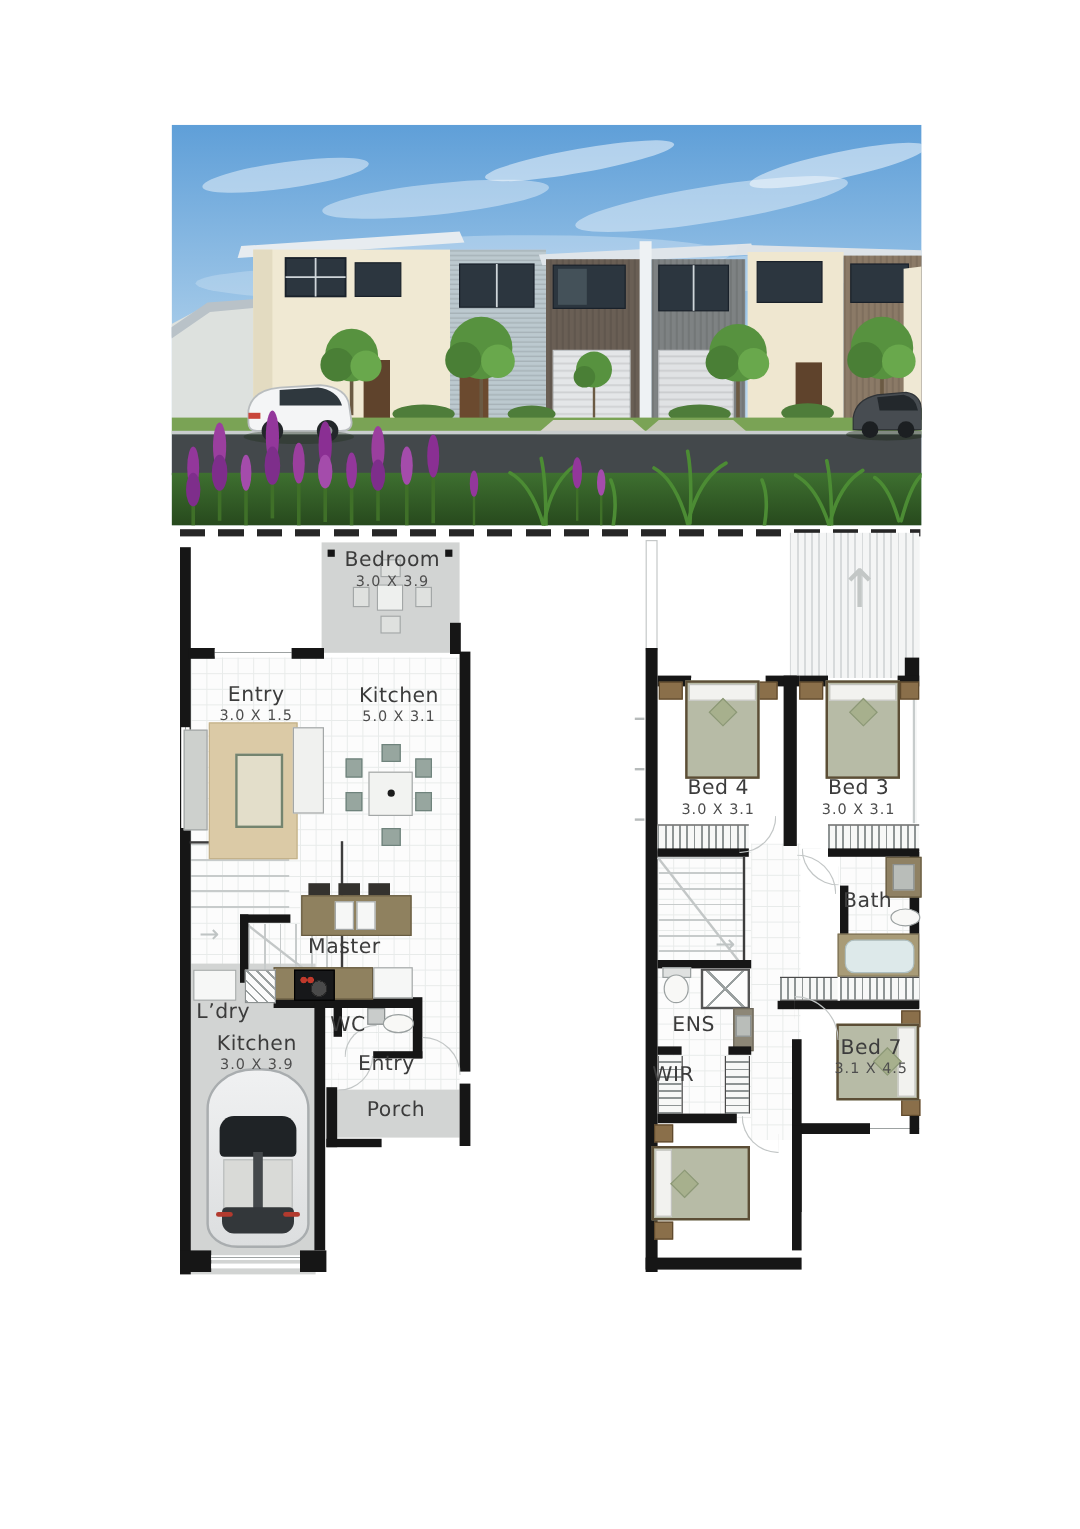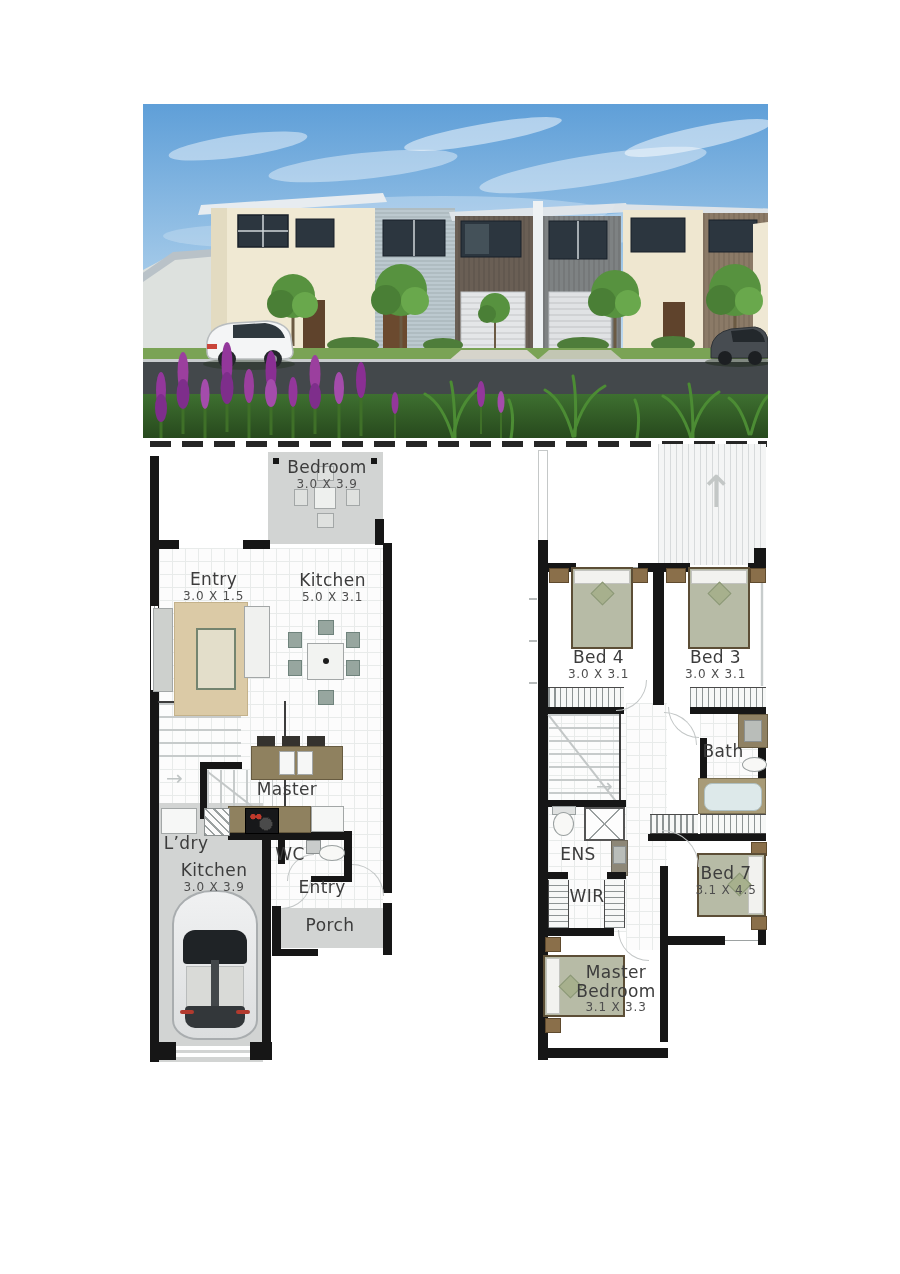--- a/index.html
+++ b/index.html
@@ -516,26 +516,22 @@
     <div class="lbl" style="left:673px;top:648px;width:85px">
       <span class="nm">Bed 3</span>
       <span class="dm">3.0 X 3.1</span>
     </div>
     <div class="lbl" style="left:692px;top:742px;width:62px">
       <span class="nm">Bath</span>
     </div>
     <div class="lbl" style="left:549px;top:845px;width:58px">
       <span class="nm">ENS</span>
     </div>
-    <div class="lbl" style="left:553px;top:887px;width:68px">
+    <div class="lbl" style="left:527px;top:887px;width:68px">
       <span class="nm">WIR</span>
     </div>
     <div class="lbl" style="left:686px;top:864px;width:80px">
       <span class="nm">Bed 7</span>
       <span class="dm">3.1 X 4.5</span>
     </div>
-    <div class="lbl" style="left:568px;top:963px;width:96px">
-      <span class="nm">Master Bedroom</span>
-      <span class="dm">3.1 X 3.3</span>
-    </div>
   </div>
 
 </div>
 
 </body></html>

